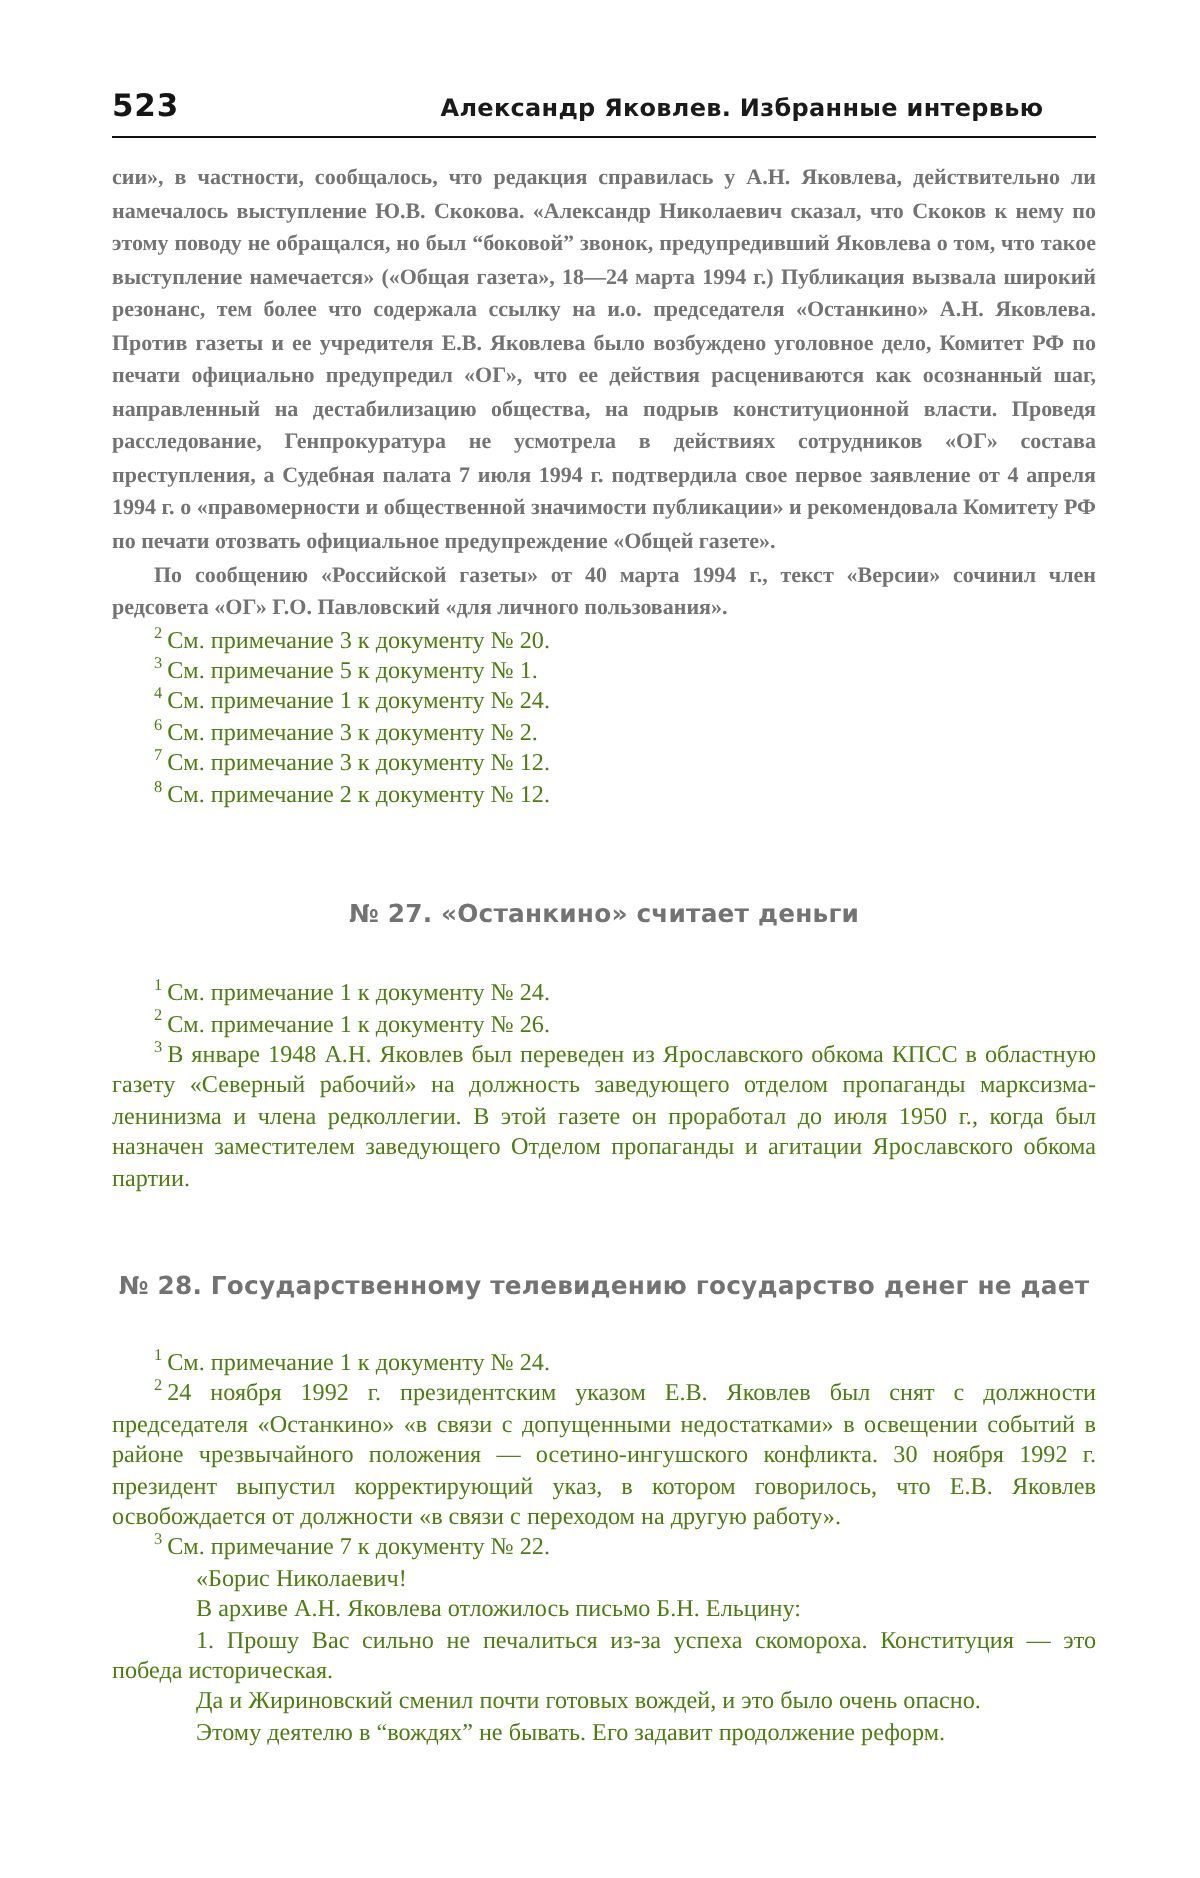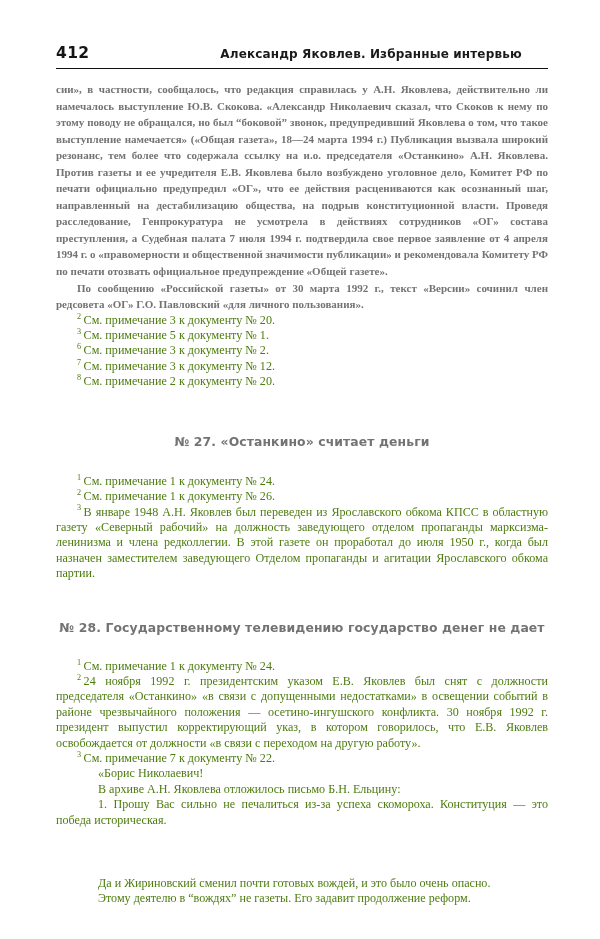--- a/index.html
+++ b/index.html
@@ -114,45 +114,48 @@
   .sec28-gap-before { height: 38px; }
   .sec28-gap-after  { height: 24px; }
 </style>
 </head>
 <body>
 
 <div class="page">
   <div class="content">
 
     <div class="running-head">
-      <div class="folio">412</div>
+      <div class="folio">523</div>
       <div class="head-title">Александр Яковлев. Избранные интервью</div>
     </div>
     <div class="head-rule"></div>
 
     <div class="body-block">
       <p class="para noindent">сии», в частности, сообщалось, что редакция справилась у А.Н. Яковлева, действительно ли намечалось выступление Ю.В. Скокова. «Александр Николаевич сказал, что Скоков к нему по этому поводу не обращался, но был “боковой” звонок, предупредивший Яковлева о том, что такое выступление намечается» («Общая газета», 18—24 марта 1994 г.) Публикация вызвала широкий резонанс, тем более что содержала ссылку на и.о. председателя «Останкино» А.Н. Яковлева. Против газеты и ее учредителя Е.В. Яковлева было возбуждено уголовное дело, Комитет РФ по печати официально предупредил «ОГ», что ее действия расцениваются как осознанный шаг, направленный на дестабилизацию общества, на подрыв конституционной власти. Проведя расследование, Генпрокуратура не усмотрела в действиях сотрудников «ОГ» состава преступления, а Судебная палата 7 июля 1994 г. подтвердила свое первое заявление от 4 апреля 1994 г. о «правомерности и общественной значимости публикации» и рекомендовала Комитету РФ по печати отозвать официальное предупреждение «Общей газете».</p>
-      <p class="para indent">По сообщению «Российской газеты» от 30 марта 1992 г., текст «Версии» сочинил член редсовета «ОГ» Г.О. Павловский «для личного пользования».</p>
+      <p class="para indent">По сообщению «Российской газеты» от 40 марта 1994 г., текст «Версии» сочинил член редсовета «ОГ» Г.О. Павловский «для личного пользования».</p>
     </div>
 
     <div class="notes">
       <p class="note">
         <sup class="note-num">2</sup><span>См. примечание 3 к документу № 20.</span>
       </p>
       <p class="note">
         <sup class="note-num">3</sup><span>См. примечание 5 к документу № 1.</span>
       </p>
       <p class="note">
+        <sup class="note-num">4</sup><span>См. примечание 1 к документу № 24.</span>
+      </p>
+      <p class="note">
         <sup class="note-num">6</sup><span>См. примечание 3 к документу № 2.</span>
       </p>
       <p class="note">
         <sup class="note-num">7</sup><span>См. примечание 3 к документу № 12.</span>
       </p>
       <p class="note">
-        <sup class="note-num">8</sup><span>См. примечание 2 к документу № 20.</span>
+        <sup class="note-num">8</sup><span>См. примечание 2 к документу № 12.</span>
       </p>
     </div>
 
     <div class="sec27-gap-before"></div>
     <h2 class="section-title">№ 27. «Останкино» считает деньги</h2>
     <div class="sec27-gap-after"></div>
 
     <div class="notes">
       <p class="note">
         <sup class="note-num">1</sup><span>См. примечание 1 к документу № 24.</span>
@@ -178,18 +181,18 @@
       </p>
       <p class="note">
         <sup class="note-num">3</sup><span>См. примечание 7 к документу № 22.</span>
       </p>
     </div>
 
     <div class="notes">
       <p class="note tight" style="text-indent:42px;">«Борис Николаевич!</p>
       <p class="note tight" style="text-indent:42px;">В архиве А.Н. Яковлева отложилось письмо Б.Н. Ельцину:</p>
       <p class="note" style="text-indent:42px;">1. Прошу Вас сильно не печалиться из-за успеха скомороха. Конституция — это победа историческая.</p>
-      <p class="note tight" style="text-indent:42px;margin-top:48px;">Да и Жириновский сменил почти готовых вождей, и это было очень опасно.</p>
-      <p class="note tight" style="text-indent:42px;">Этому деятелю в “вождях” не газеты. Его задавит продолжение реформ.</p>
+      <p class="note tight" style="text-indent:42px;">Да и Жириновский сменил почти готовых вождей, и это было очень опасно.</p>
+      <p class="note tight" style="text-indent:42px;">Этому деятелю в “вождях” не бывать. Его задавит продолжение реформ.</p>
     </div>
 
   </div>
 </div>
 
 </body></html>

